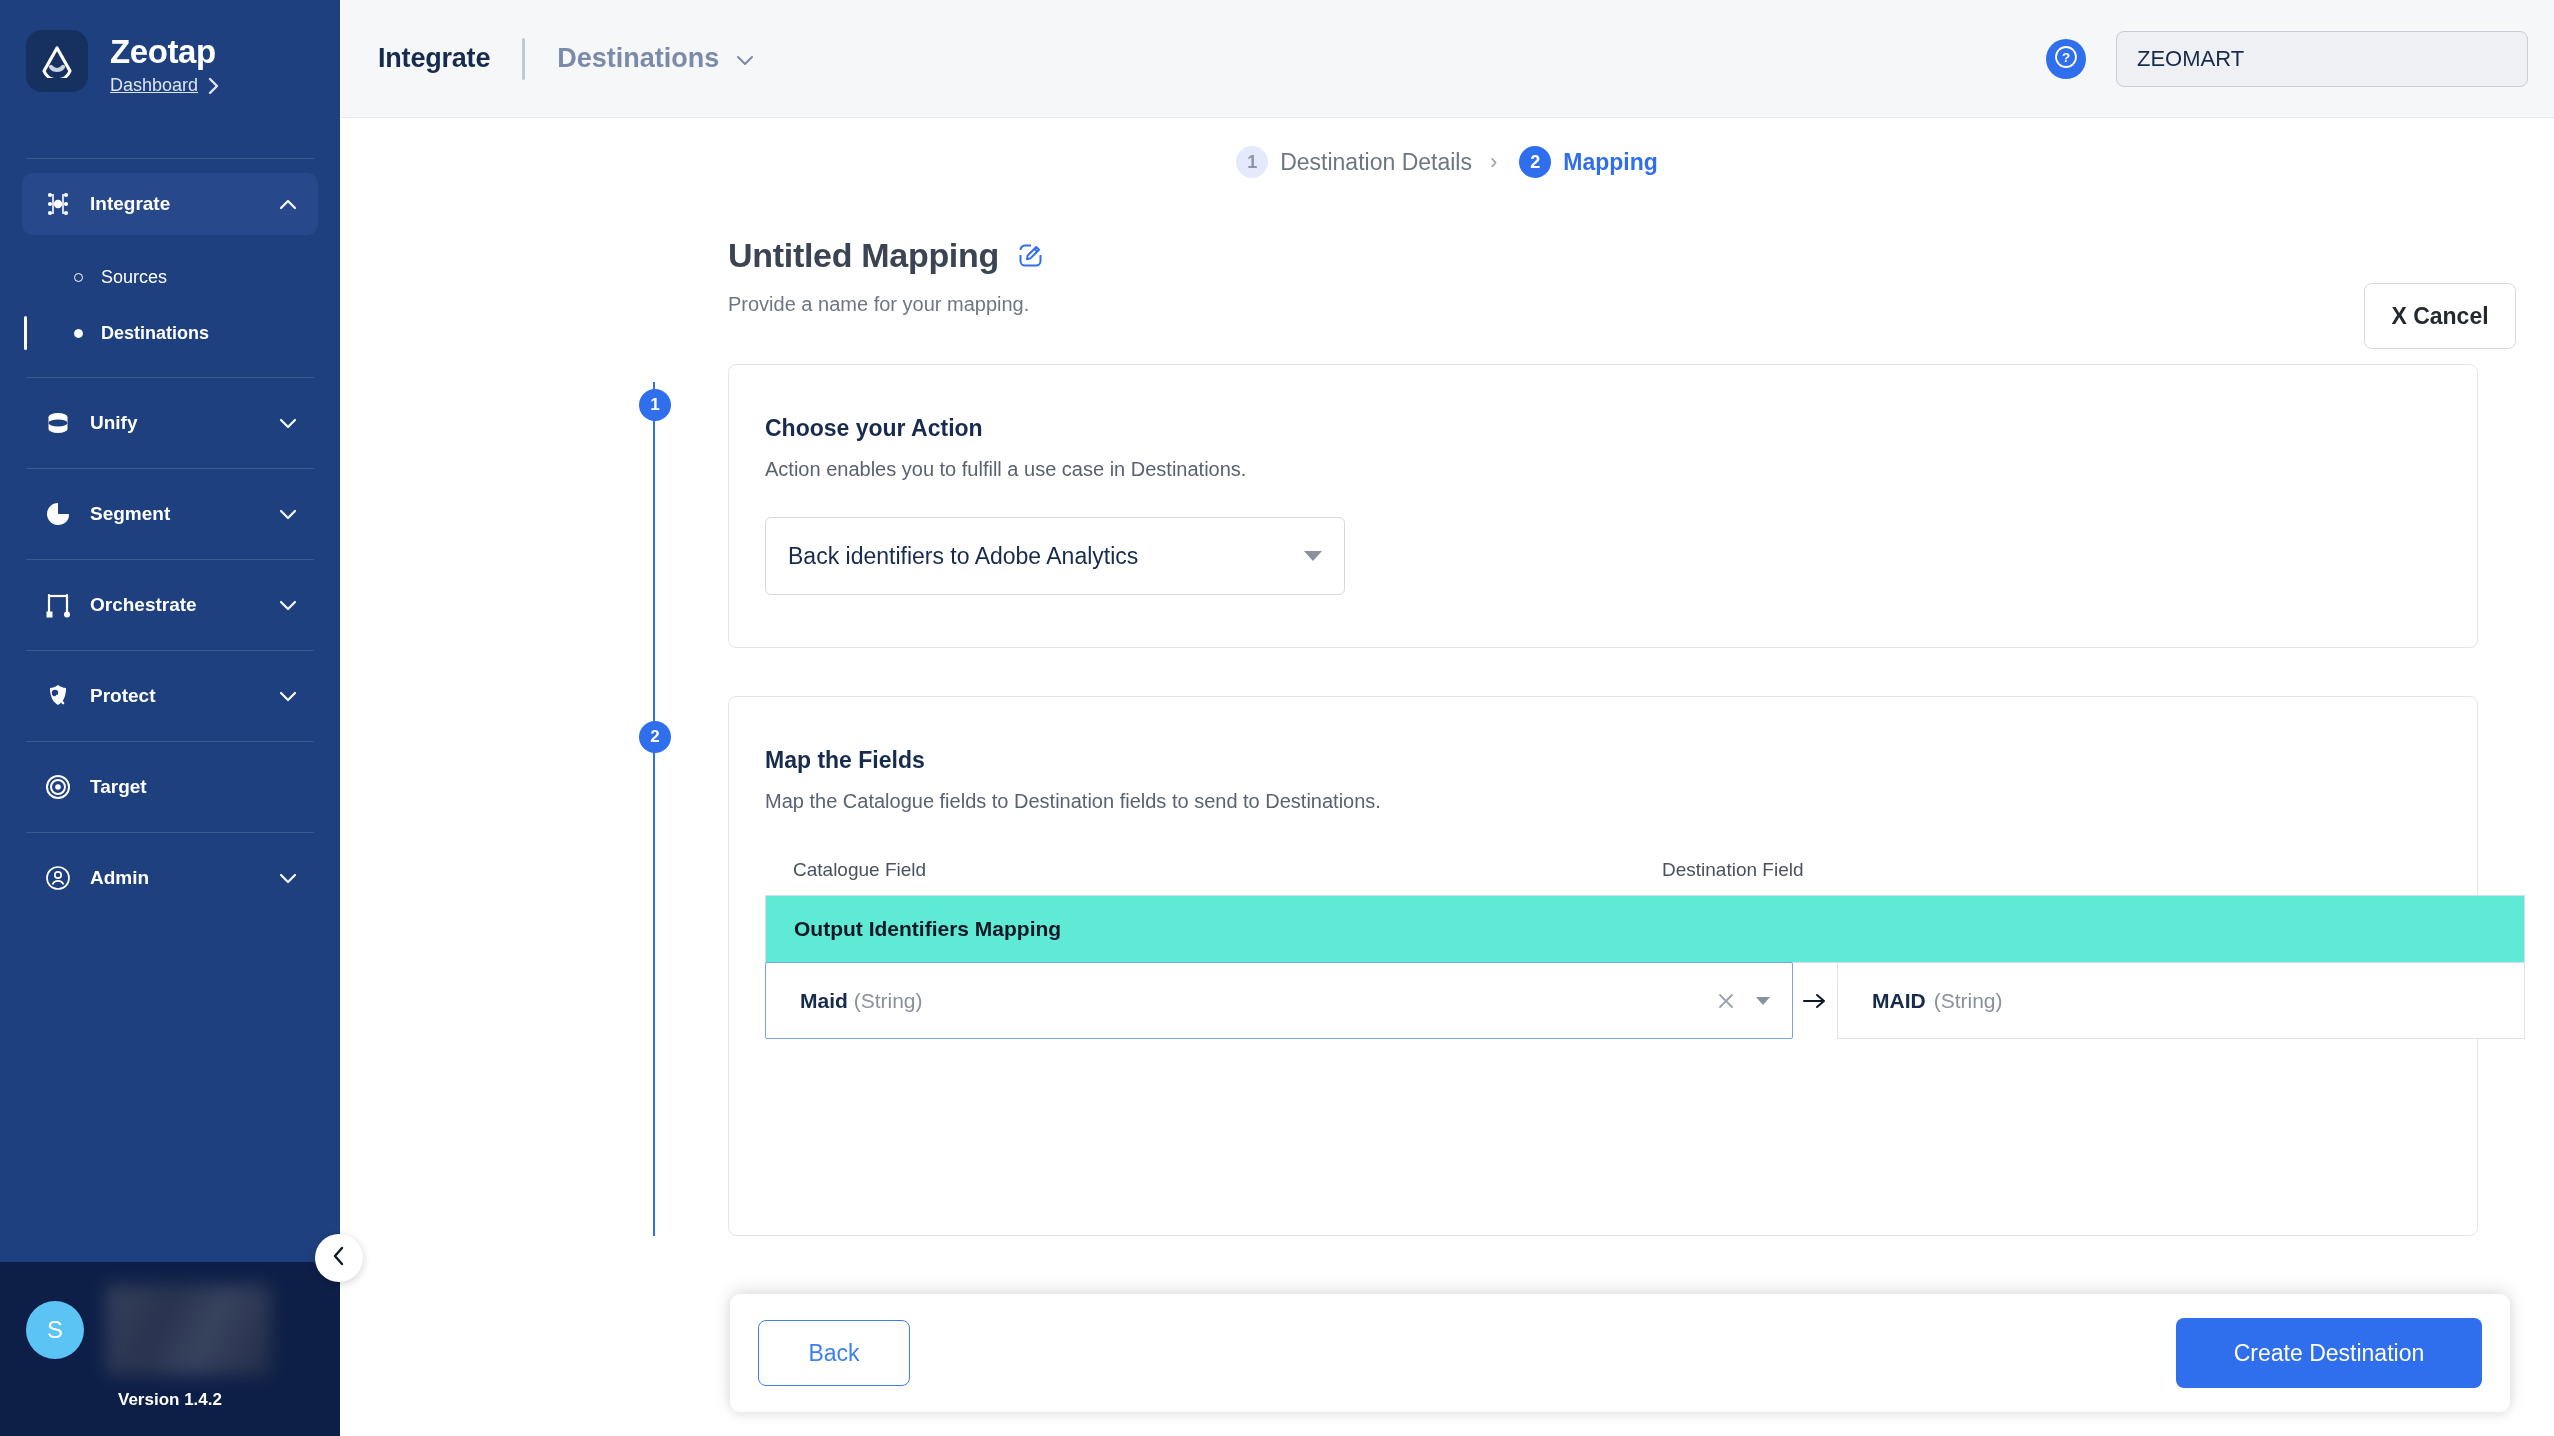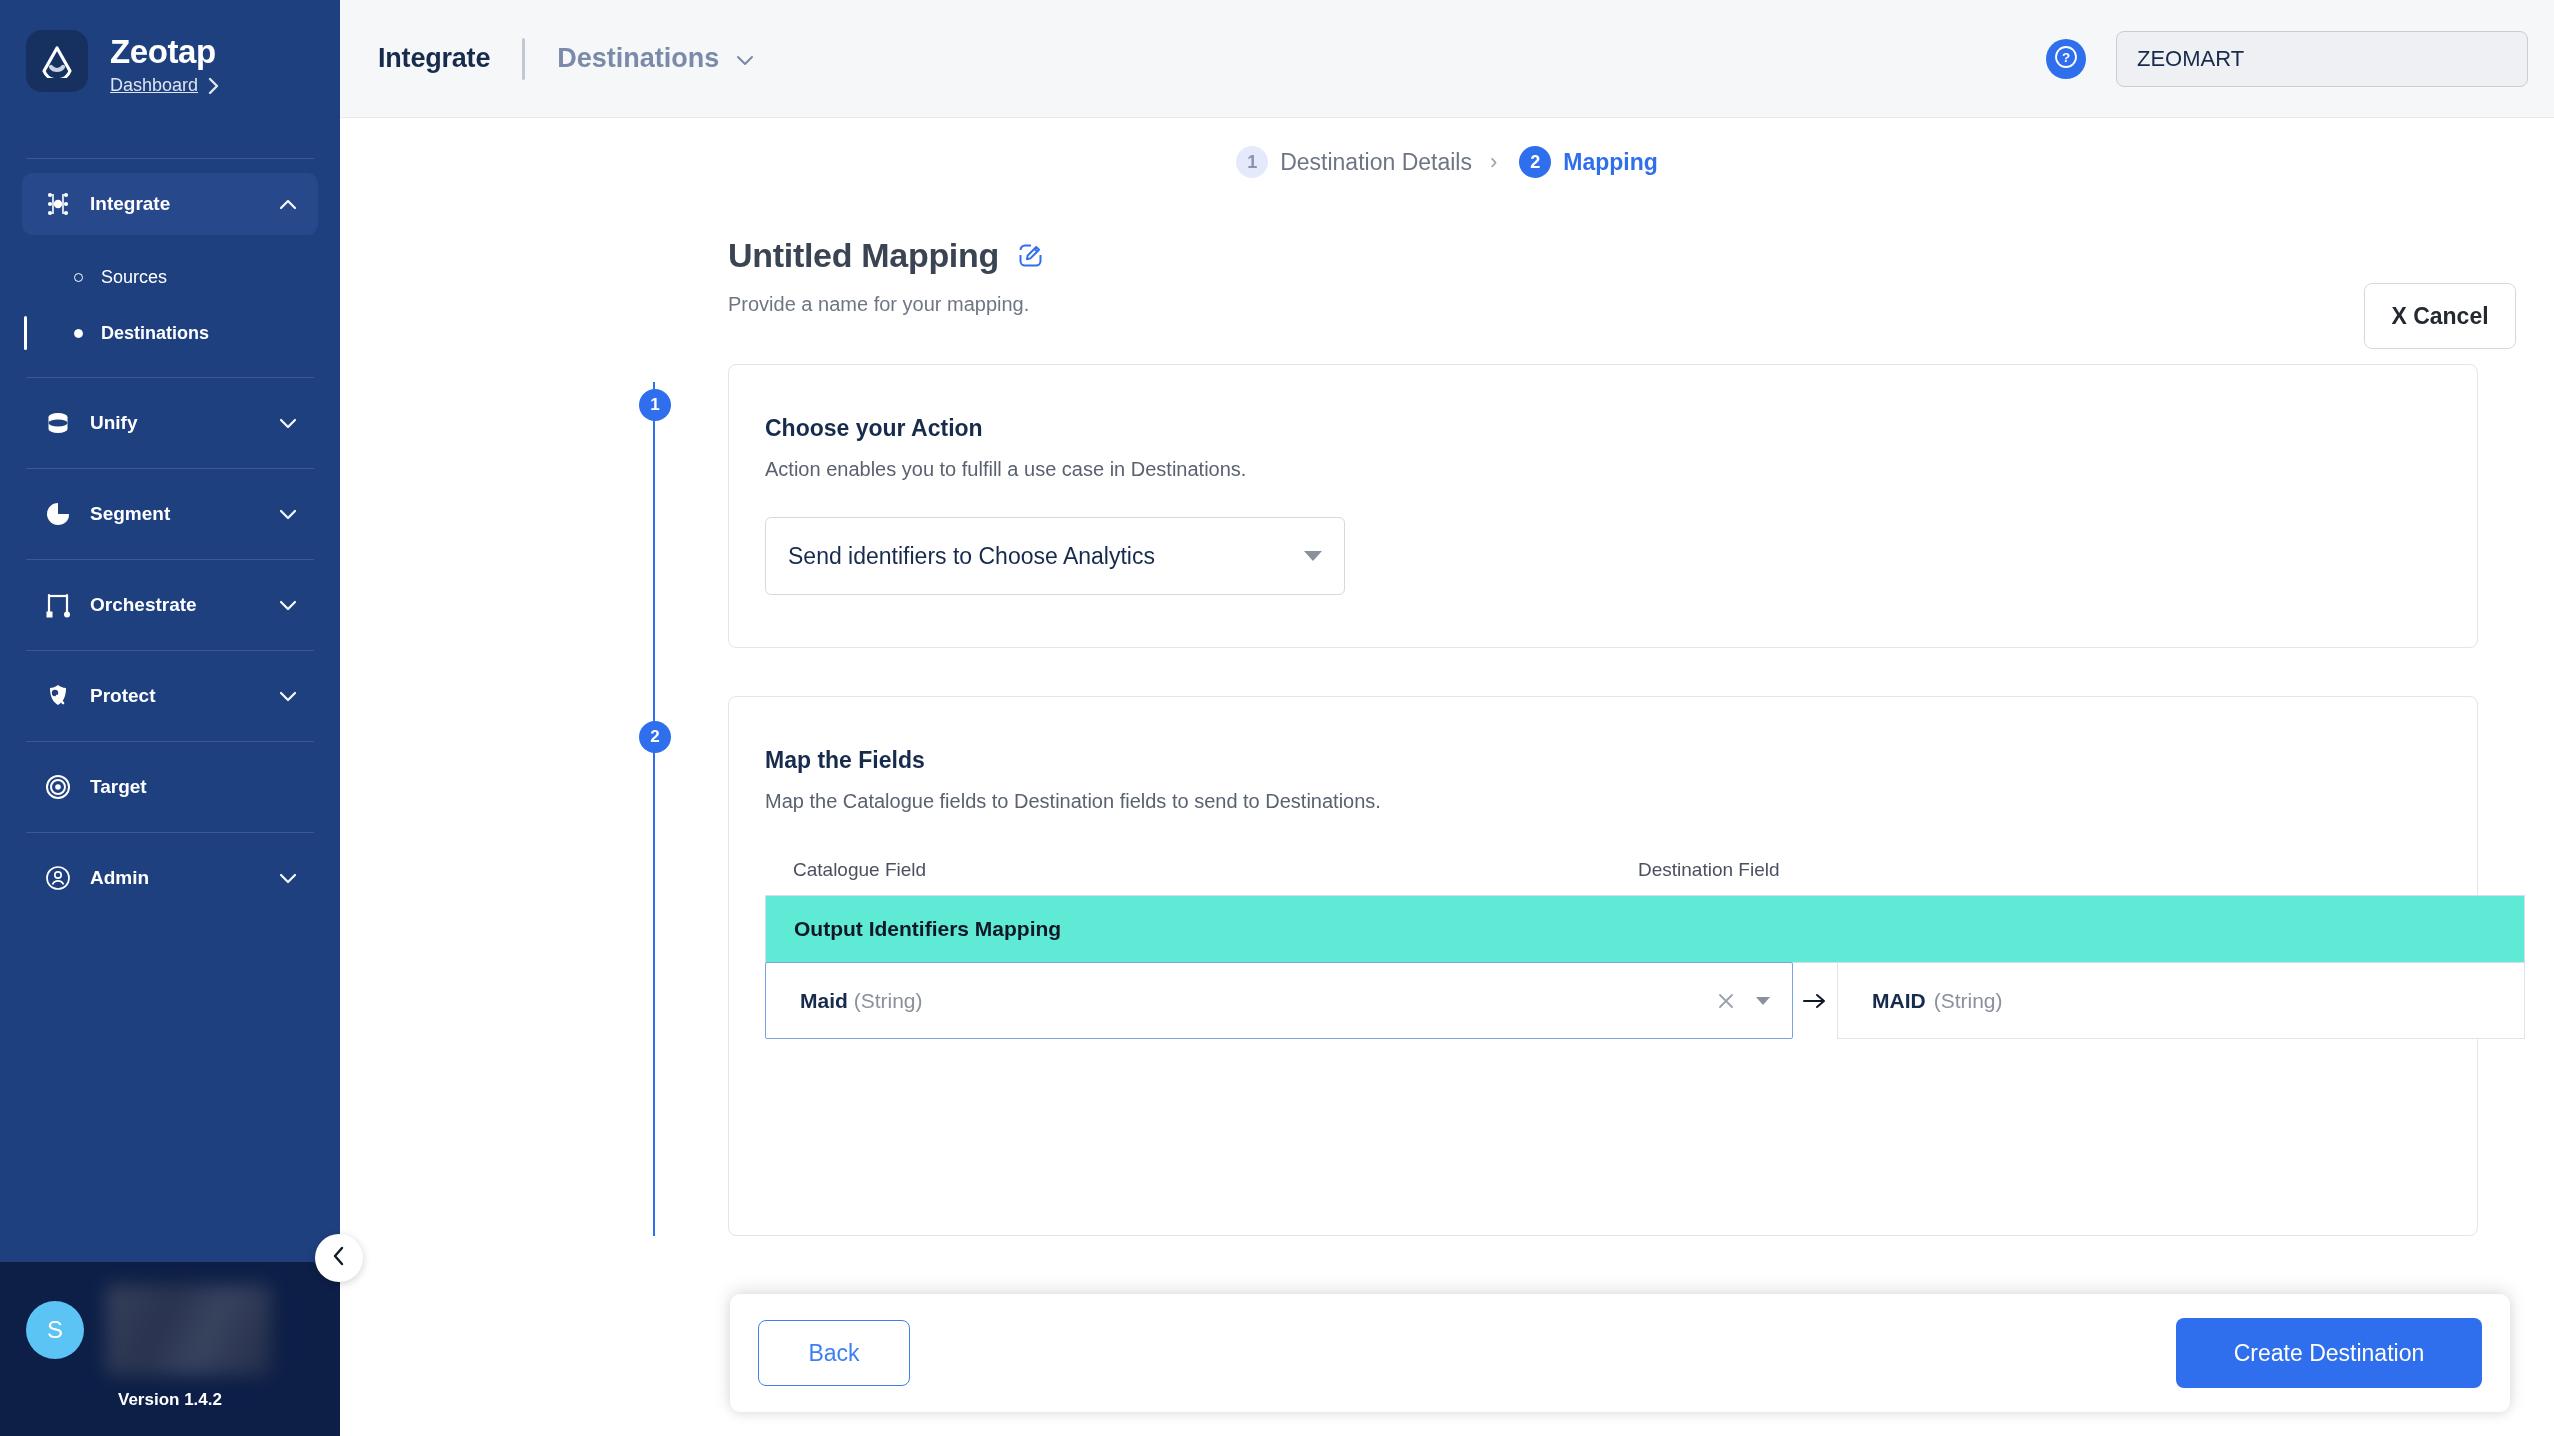--- a/index.html
+++ b/index.html
@@ -195,21 +195,21 @@
   .caret { border-left: 9px solid transparent; border-right: 9px solid transparent; border-top: 10px solid #8a909c; }
 
   .card1 { height: 284px; }
   .card2 { min-height: 540px; }
 
   
   .tbl { margin: 46px 0 0 0; width: 1760px; }
   .tbl-head { display:flex; padding: 0 0 14px 28px; }
   .th { font-size: 19px; color:#4a515e; }
   .th.c1 { width: 845px; }
-  .th.c2 { width: 600px; }
+  .th.c2 { width: 600px; margin-left: 24px; }
   .group-row {
     background:#5eead4; border:1px solid #d3dcf0;
     height: 68px; display:flex; align-items:center;
     padding-left: 28px;
     font-size: 21px; font-weight: bold; color:#101828;
   }
   .map-row { display:flex; align-items:stretch; height: 76px; position:relative; }
   .src-cell {
     width: 1028px; border:1.5px solid #7aa2e8; border-radius:2px;
     background:#fff; display:flex; align-items:center; padding: 0 22px 0 34px;
@@ -486,21 +486,21 @@
 
       <div class="cards">
         <div class="rail"></div>
 
         <div class="card card1">
           <div class="badge" style="top:24px">1</div>
           <div class="card-body">
             <div class="card-h">Choose your Action</div>
             <div class="card-p">Action enables you to fulfill a use case in Destinations.</div>
             <div class="select-box">
-              <span class="val">Send identifiers to Choose Analytics</span>
+              <span class="val">Back identifiers to Adobe Analytics</span>
               <span class="caret"></span>
             </div>
           </div>
         </div>
 
         <div class="card card2">
           <div class="badge" style="top:24px">2</div>
           <div class="card-body">
             <div class="card-h">Map the Fields</div>
             <div class="card-p">Map the Catalogue fields to Destination fields to send to Destinations.</div>

